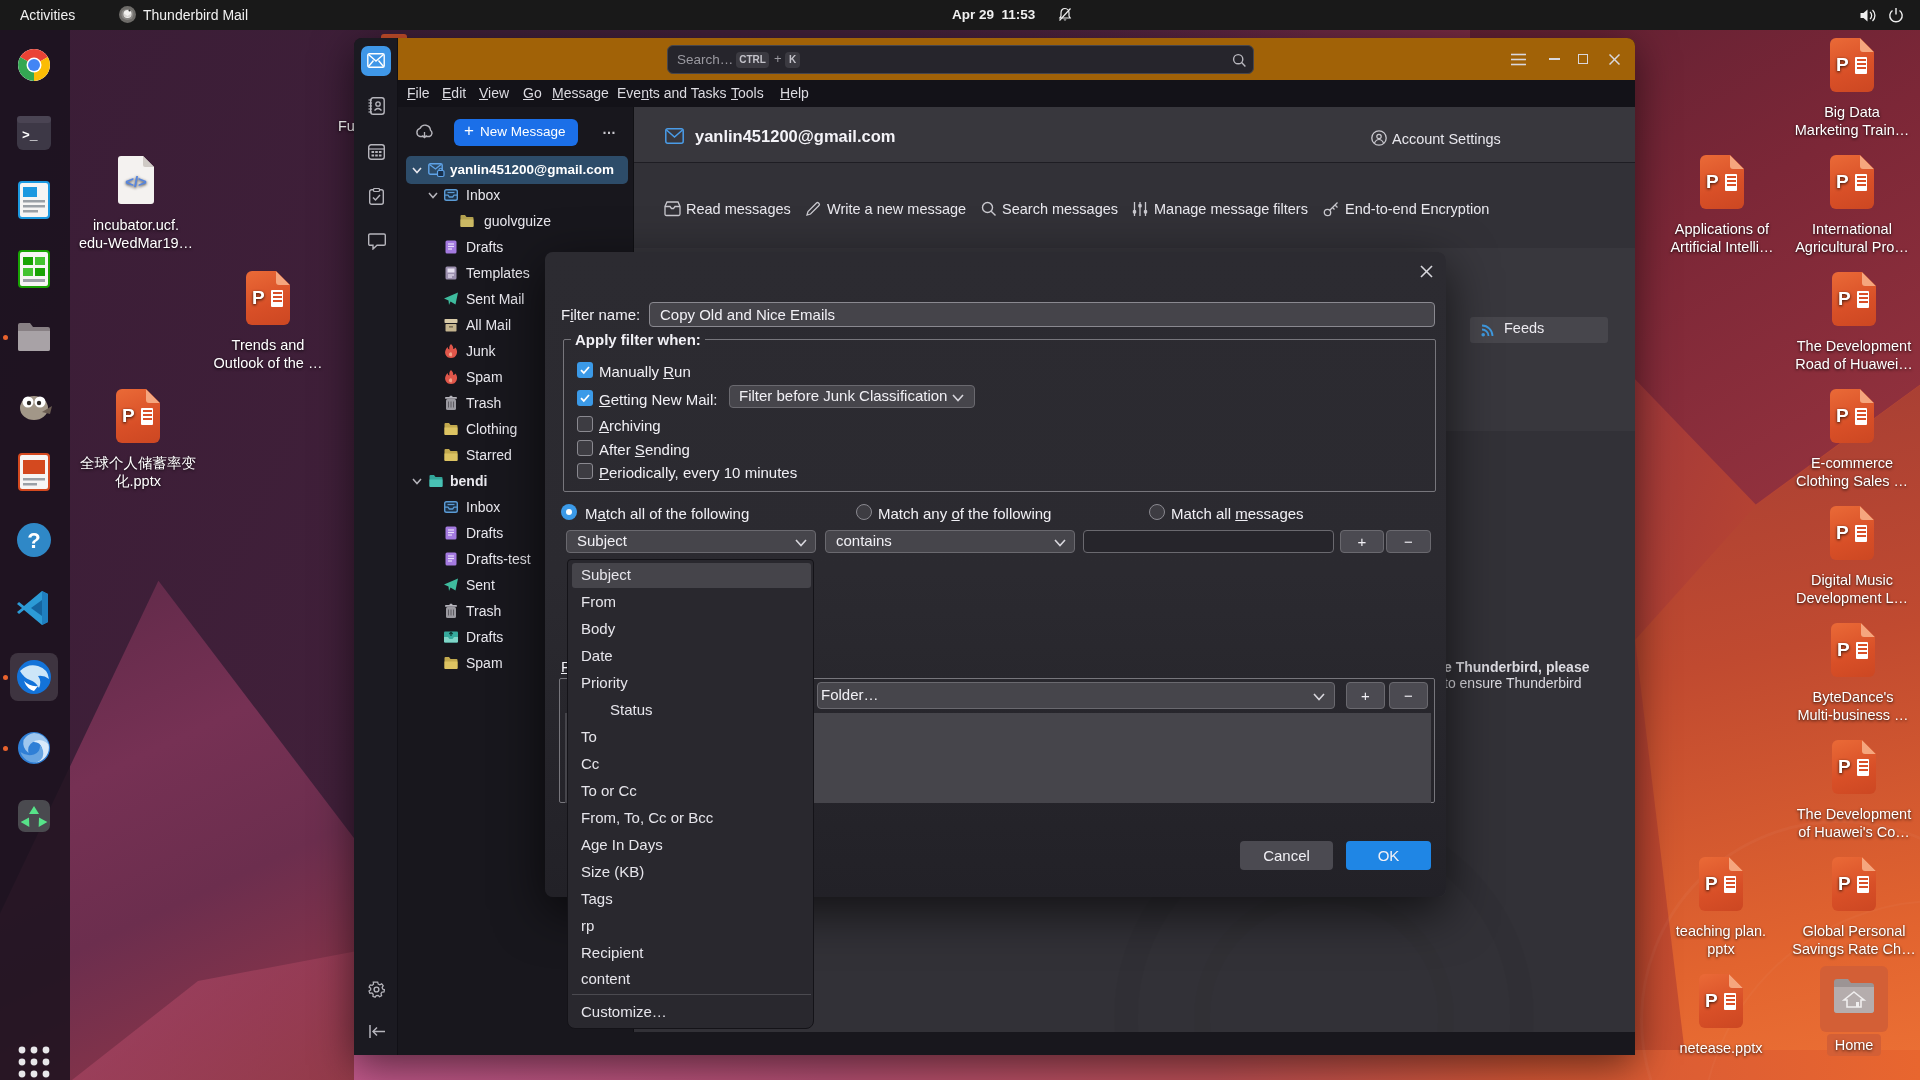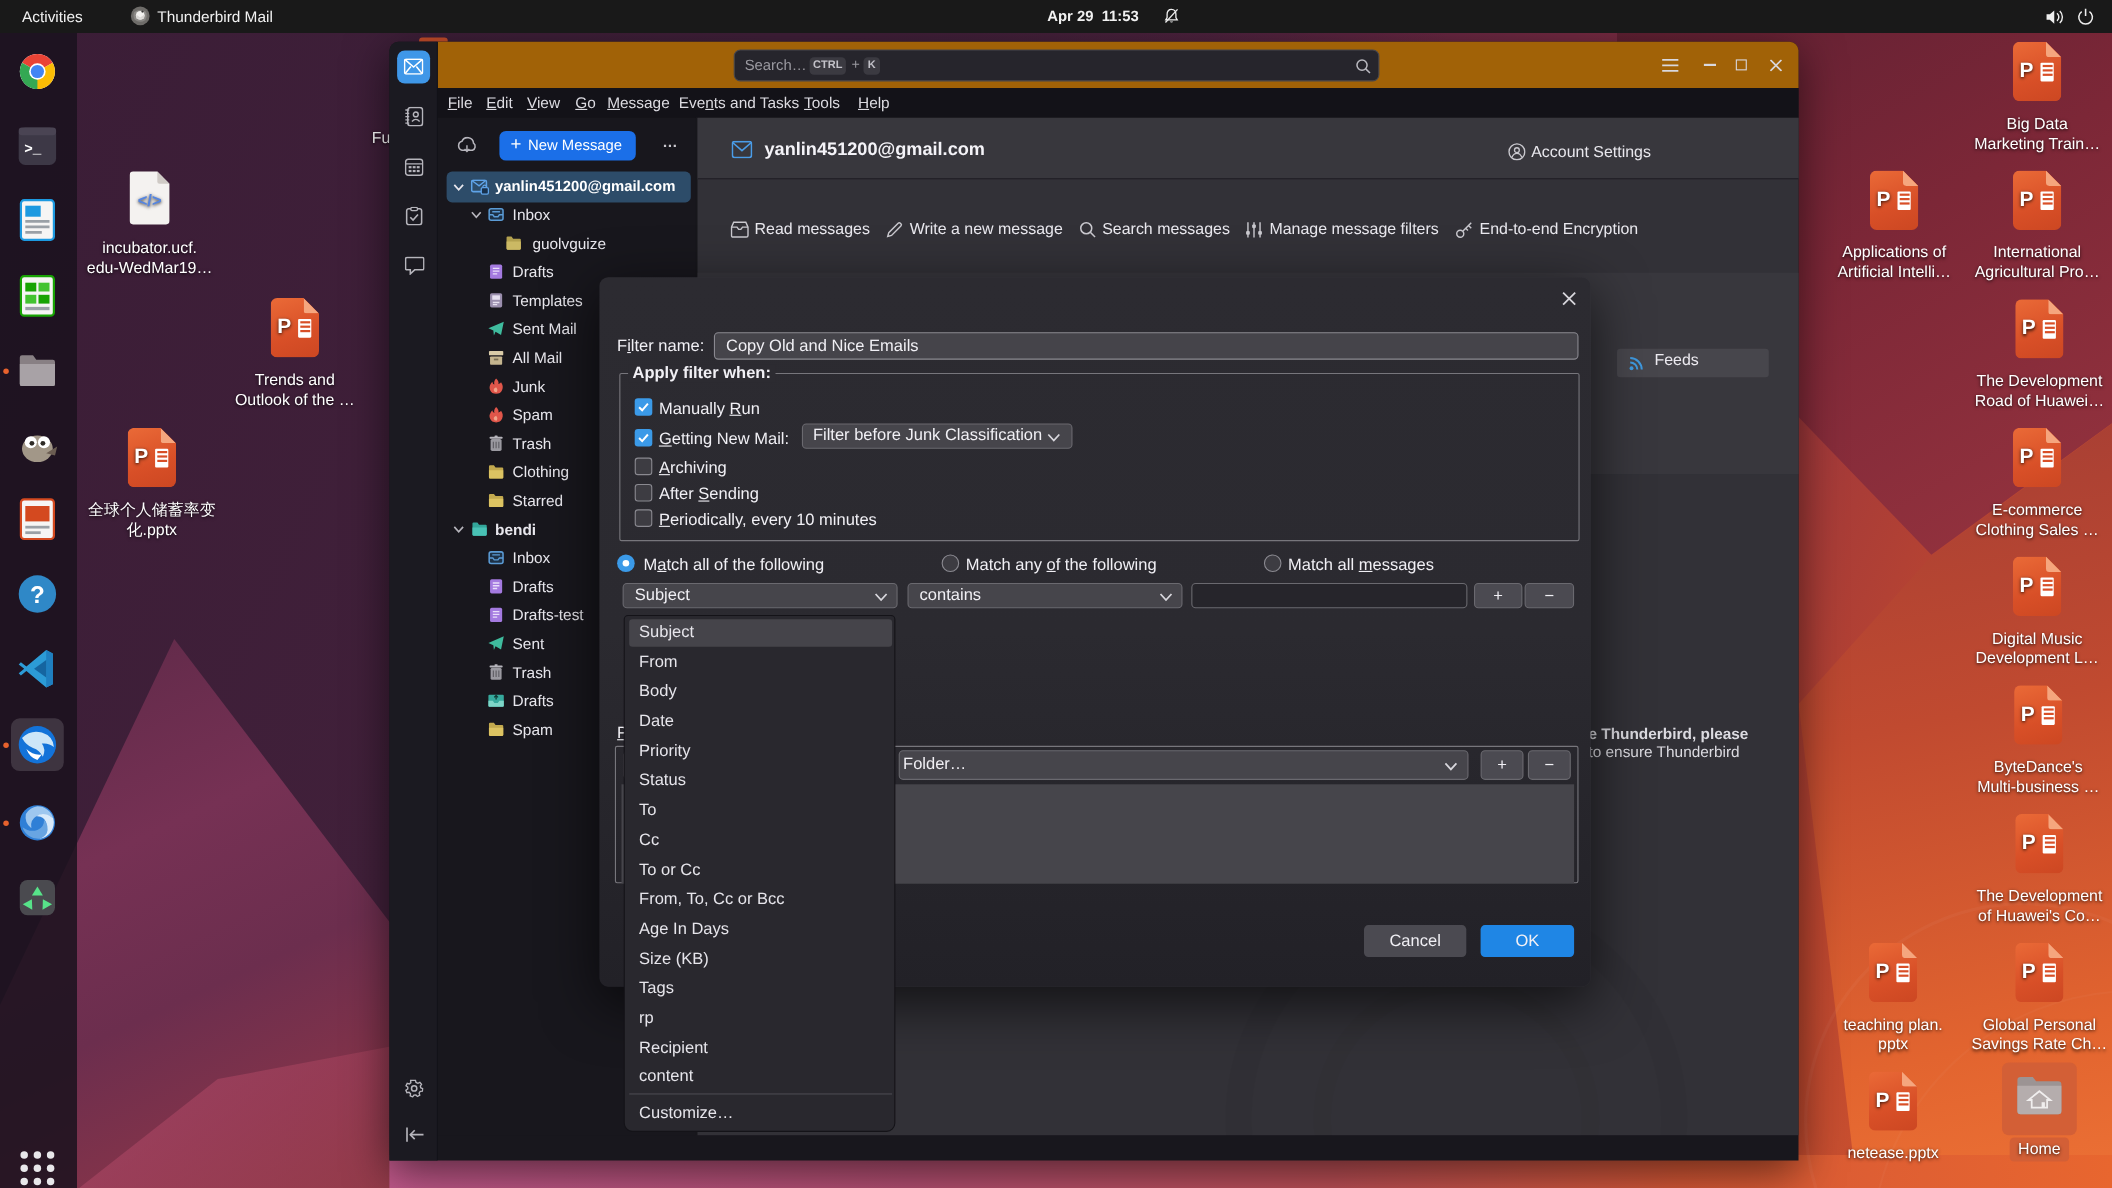--- a/index.html
+++ b/index.html
@@ -696,21 +696,21 @@
     <div class="btn" style="left:695px;top:589px;width:93px;height:29px;line-height:29px;">Cancel</div>
     <div class="btn" style="left:801px;top:589px;width:85px;height:29px;line-height:29px;background:#1f86e5;">OK</div>
   </div>
   <div id="menu">
     <div class="abs" style="left:4px;top:3px;width:239px;height:25px;background:#45444a;border-radius:3px;"></div>
     <span class="mi" style="top:1px;">Subject</span>
     <span class="mi" style="top:28px;">From</span>
     <span class="mi" style="top:55px;">Body</span>
     <span class="mi" style="top:82px;">Date</span>
     <span class="mi" style="top:109px;">Priority</span>
-    <span class="mi" style="top:136px;">Status</span>
+    <span class="mi" style="top:136px;margin-left:29px;">Status</span>
     <span class="mi" style="top:163px;">To</span>
     <span class="mi" style="top:190px;">Cc</span>
     <span class="mi" style="top:217px;">To or Cc</span>
     <span class="mi" style="top:244px;">From, To, Cc or Bcc</span>
     <span class="mi" style="top:271px;">Age In Days</span>
     <span class="mi" style="top:298px;">Size (KB)</span>
     <span class="mi" style="top:325px;">Tags</span>
     <span class="mi" style="top:352px;">rp</span>
     <span class="mi" style="top:379px;">Recipient</span>
     <span class="mi" style="top:405px;">content</span>

